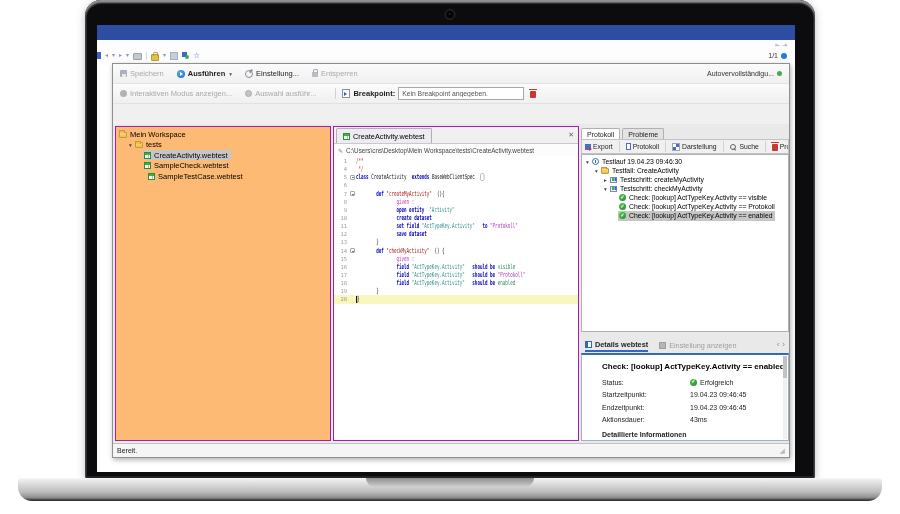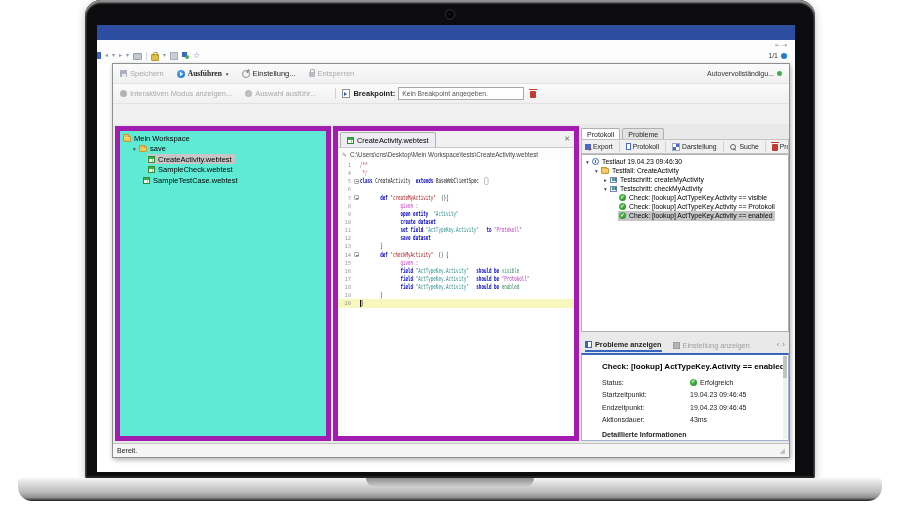--- a/index.html
+++ b/index.html
@@ -42,21 +42,21 @@
   .app-ic{width:9px;height:9px;border:1px solid #e8ecf8;border-radius:1px;position:relative;margin-right:6px;flex:none;}
   .app-ic::after{content:"";position:absolute;left:2px;top:2px;width:4px;height:3px;border:1px solid #dfe5f5;}
   .title-text{flex:1;white-space:nowrap;overflow:hidden;}
   .win-controls{display:flex;gap:2px;}
   .winbtn{width:24px;text-align:center;font-size:8px;color:#e8ecf8;line-height:20px;}
   
   .tb{height:19px;display:flex;align-items:center;padding:0 7px;font-size:7.5px;color:#1c1c1c;
       background:linear-gradient(#fbfbfb,#f0f0f0);border-bottom:1px solid #e2e2e2;}
   .tbtn{display:flex;align-items:center;gap:3px;margin-right:13px;white-space:nowrap;}
   .tbtn.disabled{color:#a9a9a9;}
-  .tbtn.strong .lbl{font-weight:bold;font-family:Liberation Serif, serif;}
+  .tbtn.strong .lbl{font-weight:bold;}
   .dd{font-size:5.5px;color:#555;margin-left:1px;}
   .icon{display:inline-block;flex:none;}
   .save-icon{width:7px;height:7px;background:#a9afbd;border-radius:1px;position:relative;}
   .save-icon::after{content:"";position:absolute;left:1.5px;bottom:0.5px;width:4px;height:3px;background:#e8eaef;}
   .run-icon{width:8px;height:8px;border-radius:50%;background:radial-gradient(circle at 35% 30%,#53a4ec,#1d74d4);position:relative;}
   .run-icon::after{content:"";position:absolute;left:3px;top:2px;border-left:3px solid #fff;border-top:2px solid transparent;border-bottom:2px solid transparent;}
   .settings-icon{width:6px;height:6px;border:1.3px solid #8a8f98;border-radius:50%;position:relative;}
   .settings-icon::after{content:"";position:absolute;left:4px;top:-2px;width:1.5px;height:4px;background:#8a8f98;transform:rotate(40deg);}
   .unlock-icon{width:6px;height:5px;background:#b9bcc2;border-radius:1px;position:relative;margin-top:2px;}
   .unlock-icon::before{content:"";position:absolute;left:1px;top:-3px;width:3px;height:3px;border:1px solid #a3a6ab;border-bottom:none;border-radius:2px 2px 0 0;}
@@ -67,21 +67,21 @@
   .bp-label{font-weight:bold;margin:0 3px 0 3px;}
   .bp-input{width:118px;height:11px;border:1px solid #a8a8a8;background:#fff;font-size:6.8px;color:#555;
             padding:0 3px;font-family:"Liberation Sans",sans-serif;margin-right:6px;}
   .trash-icon{width:6px;height:7px;background:#c23b33;border-radius:1px;position:relative;margin-top:1px;}
   .trash-icon::before{content:"";position:absolute;left:-1px;top:-2px;width:8px;height:1.5px;background:#c23b33;}
   .vsep{width:1px;height:11px;background:#d2d2d2;margin:0 6px;flex:none;}
   .auto-right{margin-left:auto;display:flex;align-items:center;gap:3px;font-size:7px;color:#333;}
   .green-dot{width:5px;height:5px;border-radius:50%;background:#3fae4a;}
   
   .main{position:absolute;left:0;right:0;top:60px;bottom:14px;background:#e9e9e9;}
-  .panel{position:absolute;background:#5eead4;border:5px solid #a21caf;box-sizing:border-box;overflow:hidden;}
+  .panel{position:absolute;background:#fdba74;border:1px solid #a21caf;box-sizing:border-box;overflow:hidden;}
   .side{left:2px;top:2px;width:216px;bottom:2px;font-size:7.5px;padding-top:2px;}
   .trow{display:flex;align-items:center;height:10.5px;white-space:nowrap;}
   .arr{width:7px;font-size:5.5px;color:#444;text-align:center;flex:none;}
   .tinner{display:flex;align-items:center;gap:3px;padding:0 3px 0 1px;height:10px;}
   .tinner.sel{background:#c6c6c6;}
   .tlbl{white-space:nowrap;}
   .folder-icon{width:8px;height:6px;background:linear-gradient(#fbd778,#edbf4e);border:1px solid #c49a35;border-radius:1px;position:relative;margin-top:1px;box-sizing:border-box;}
   .folder-icon::before{content:"";position:absolute;top:-2.5px;left:-1px;width:3.5px;height:1.8px;background:#edbf4e;border:1px solid #c49a35;border-bottom:none;border-radius:1px 1px 0 0;}
   .webtest-icon{width:7px;height:7px;background:#fff;border:1px solid #2f8c2f;box-sizing:border-box;position:relative;}
   .webtest-icon::before{content:"";position:absolute;left:0;top:0;right:0;height:2px;background:#3fae4a;}
@@ -241,38 +241,38 @@
             <div class="trow" style="padding-left: 2px;">
               <span class="tinner">
                 <span class="icon folder-icon"></span>
                 <span class="tlbl">Mein Workspace</span>
               </span>
             </div>
             <div class="trow" style="padding-left: 11px;">
               <span class="arr">▾</span>
               <span class="tinner">
                 <span class="icon folder-icon"></span>
-                <span class="tlbl">save</span>
+                <span class="tlbl">tests</span>
               </span>
             </div>
             <div class="trow" style="padding-left: 20px;">
               <span class="arr"></span>
               <span class="tinner sel">
                 <span class="icon webtest-icon"></span>
                 <span class="tlbl">CreateActivity.webtest</span>
               </span>
             </div>
             <div class="trow" style="padding-left: 20px;">
               <span class="arr"></span>
               <span class="tinner">
                 <span class="icon webtest-icon"></span>
                 <span class="tlbl">SampleCheck.webtest</span>
               </span>
             </div>
-            <div class="trow" style="padding-left: 7px; margin-left: 8px;">
+            <div class="trow" style="padding-left: 24px;">
               <span class="arr"></span>
               <span class="tinner">
                 <span class="icon webtest-icon"></span>
                 <span class="tlbl">SampleTestCase.webtest</span>
               </span>
             </div>
           </div>
 
         <div class="panel editor">
           <div class="tabbar">
@@ -465,21 +465,21 @@
                 <span class="tinner sel">
                   <span class="icon check-ok-icon"></span>
                   <span class="tlbl">Check: [lookup] ActTypeKey.Activity == enabled</span>
                 </span>
               </div>
             </div>
 
           <div class="dtabs">
             <span class="dtab active">
               <span class="icon details-icon"></span>
-              <span>Probleme anzeigen</span>
+              <span>Details webtest</span>
             </span>
             <span class="dtab inactive">
               <span class="icon stacktrace-icon"></span>
               <span>Einstellung anzeigen</span>
             </span>
             <span class="dnav">
               <span>‹</span>
               <span>›</span>
             </span>
           </div>

